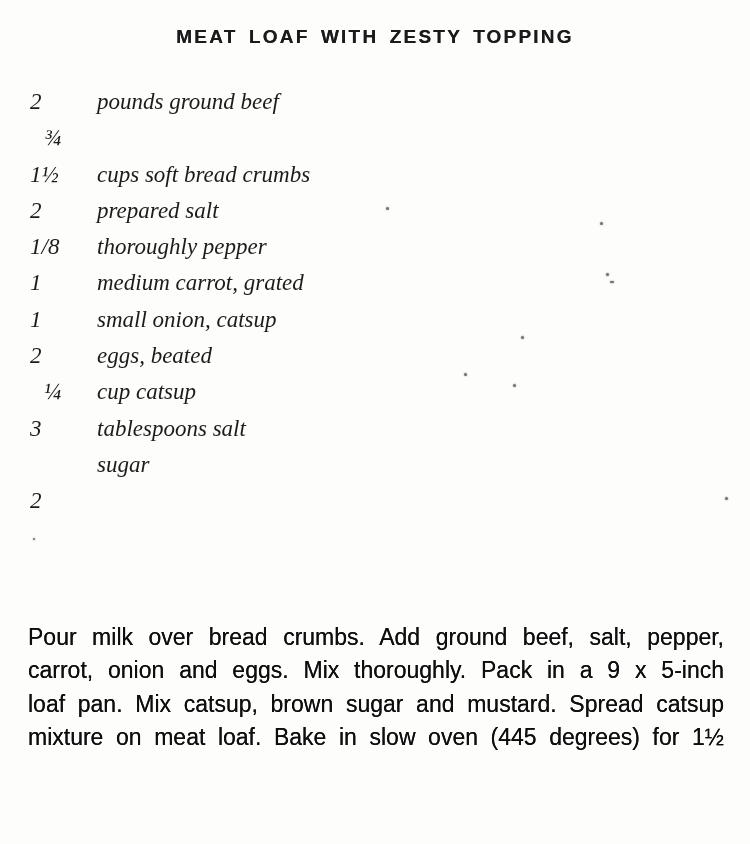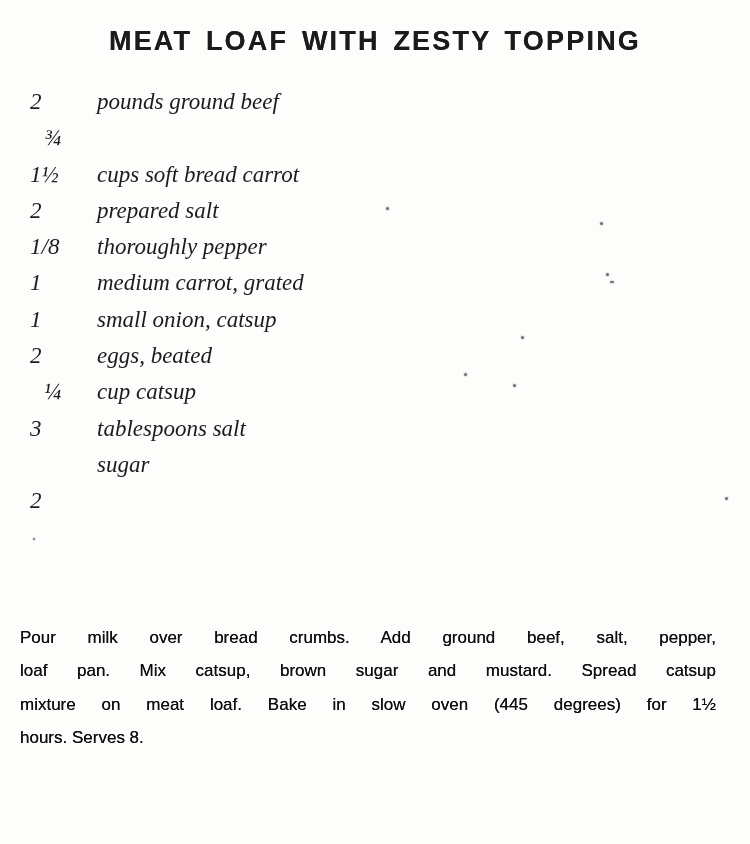--- a/index.html
+++ b/index.html
@@ -23,21 +23,21 @@
   }
   
   .title {
     position: absolute;
     top: 26px;
     left: 0;
     width: 100%;
     text-align: center;
     font-family: "Liberation Sans", sans-serif;
     font-weight: bold;
-    font-size: 27px;
+    font-size: 19px;
     letter-spacing: 2.2px;
     word-spacing: 4px;
     color: #1b1b1b;
     text-shadow: 0 0 0.6px #333;
   }
   
   .ingredients {
     position: absolute;
     top: 84px;
     left: 30px;
@@ -58,24 +58,24 @@
   }
   .ing-row .qty.frac { padding-left: 14px; }
   .ing-row .item {
     flex: 1;
     white-space: pre-line;
   }
   
   .instructions {
     position: absolute;
     top: 621px;
-    left: 20px;
+    left: 28px;
     width: 696px;
     font-family: "Liberation Sans", sans-serif;
-    font-size: 17px;
+    font-size: 23px;
     line-height: 33.4px;
     color: var(--ink-sans);
     text-shadow: 0 0 0.5px #222;
   }
   .jline {
     text-align: justify;
     text-align-last: justify;
   }
   .jline.last { text-align-last: left; }
   
@@ -101,21 +101,21 @@
     <span class="qty">2</span>
     <span class="item">pounds ground beef</span>
   </div>
 
   <div class="ing-row">
     <span class="qty frac">¾</span>
   </div>
 
   <div class="ing-row">
     <span class="qty">1½</span>
-    <span class="item">cups soft bread carrot</span>
+    <span class="item">cups soft bread crumbs</span>
   </div>
 
   <div class="ing-row">
     <span class="qty">2</span>
     <span class="item">prepared salt</span>
   </div>
 
   <div class="ing-row">
     <span class="qty">1/8</span>
     <span class="item">thoroughly pepper</span>
@@ -148,26 +148,26 @@
   </div>
 
   <div class="ing-row">
     <span class="qty">2</span>
   </div>
 </div>
 
   <div class="instructions">
   <div class="jline">Pour milk over bread crumbs. Add ground beef, salt, pepper,</div>
 
+  <div class="jline">carrot, onion and eggs. Mix thoroughly. Pack in a 9 x 5-inch</div>
 
   <div class="jline">loaf pan. Mix catsup, brown sugar and mustard. Spread catsup</div>
 
   <div class="jline">mixture on meat loaf. Bake in slow oven (445 degrees) for 1½</div>
 
-  <div class="jline last">hours. Serves 8.</div>
 </div>
 
   <span class="speck" style="left:386px;top:207px"></span>
   <span class="speck" style="left:600px;top:222px"></span>
   <span class="speck" style="left:606px;top:273px"></span>
   <span class="speck" style="left:610px;top:281px;width:4px;height:2px;border-radius:1px"></span>
   <span class="speck" style="left:521px;top:336px"></span>
   <span class="speck" style="left:464px;top:373px"></span>
   <span class="speck" style="left:513px;top:384px"></span>
   <span class="speck" style="left:725px;top:497px"></span>

